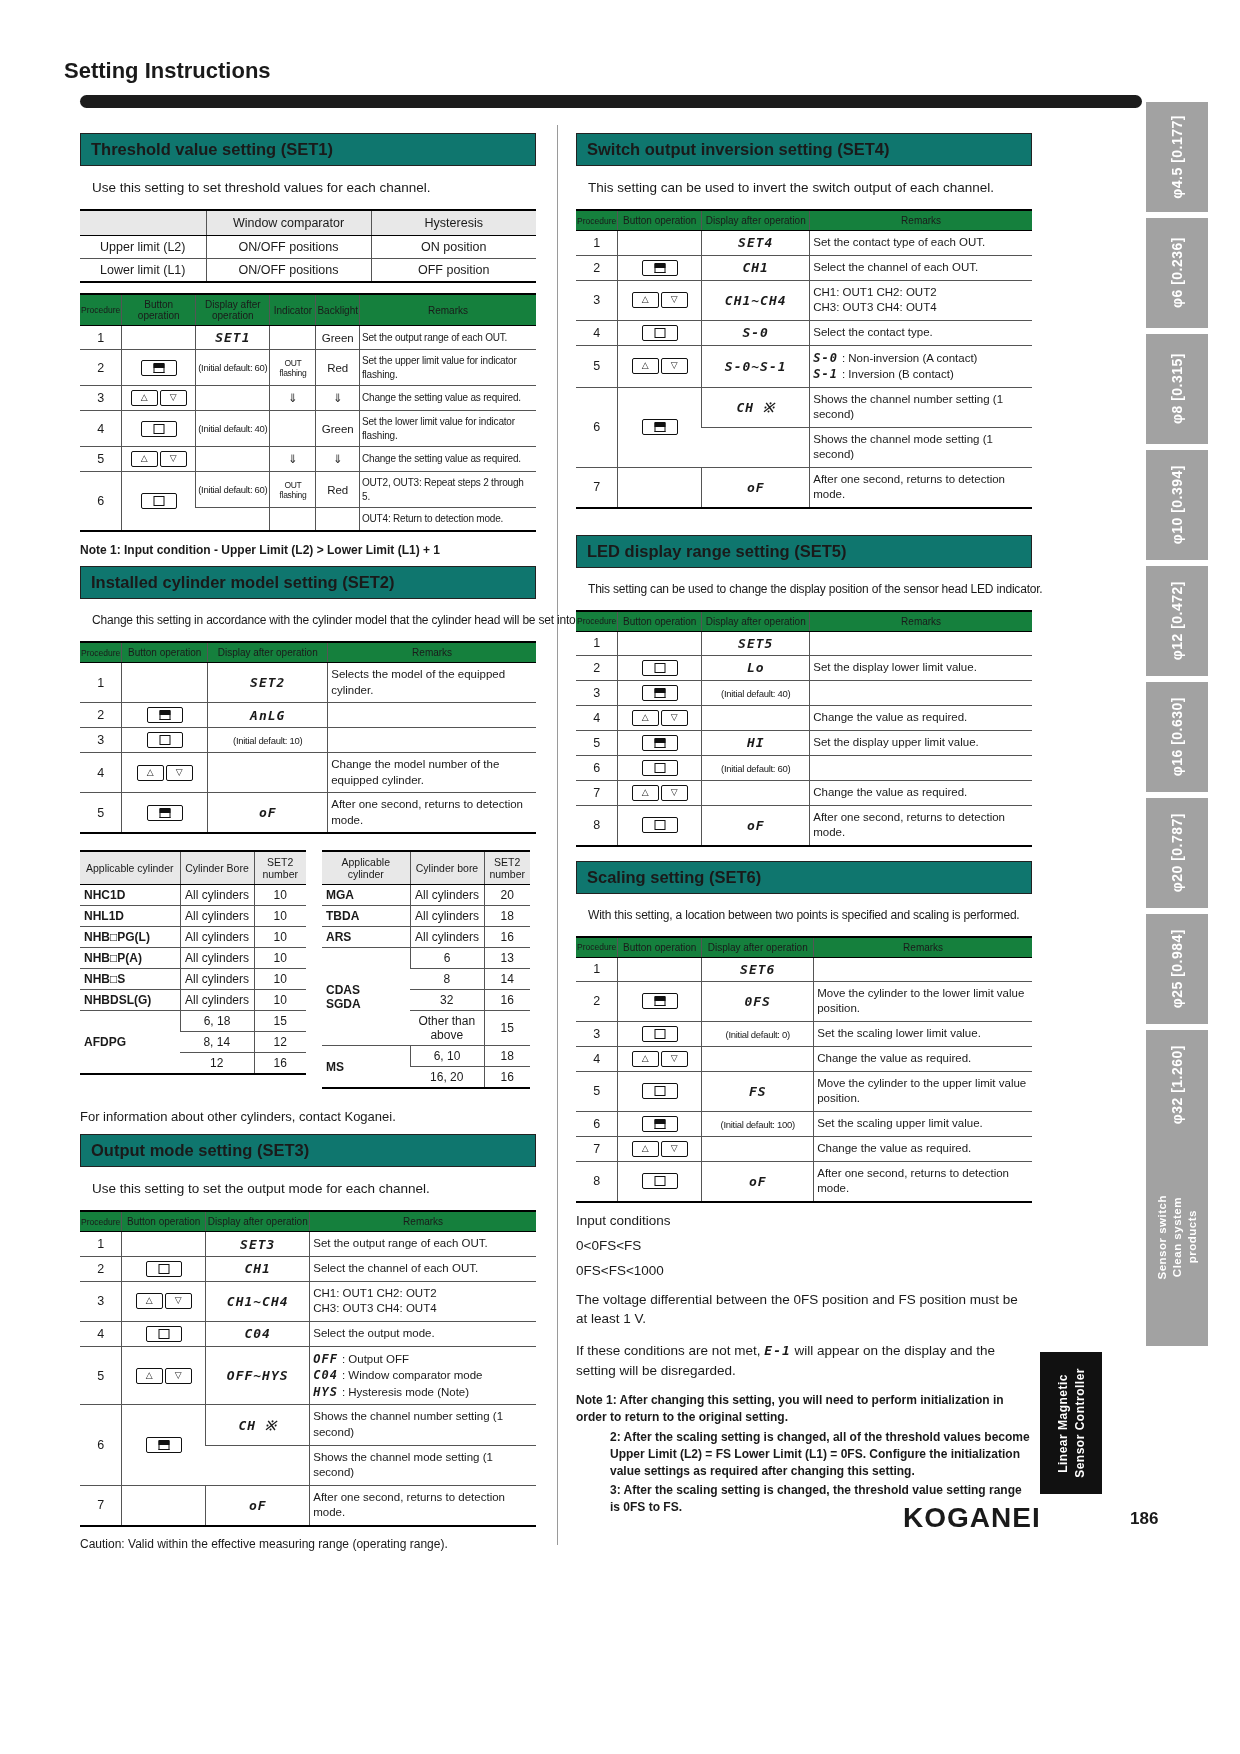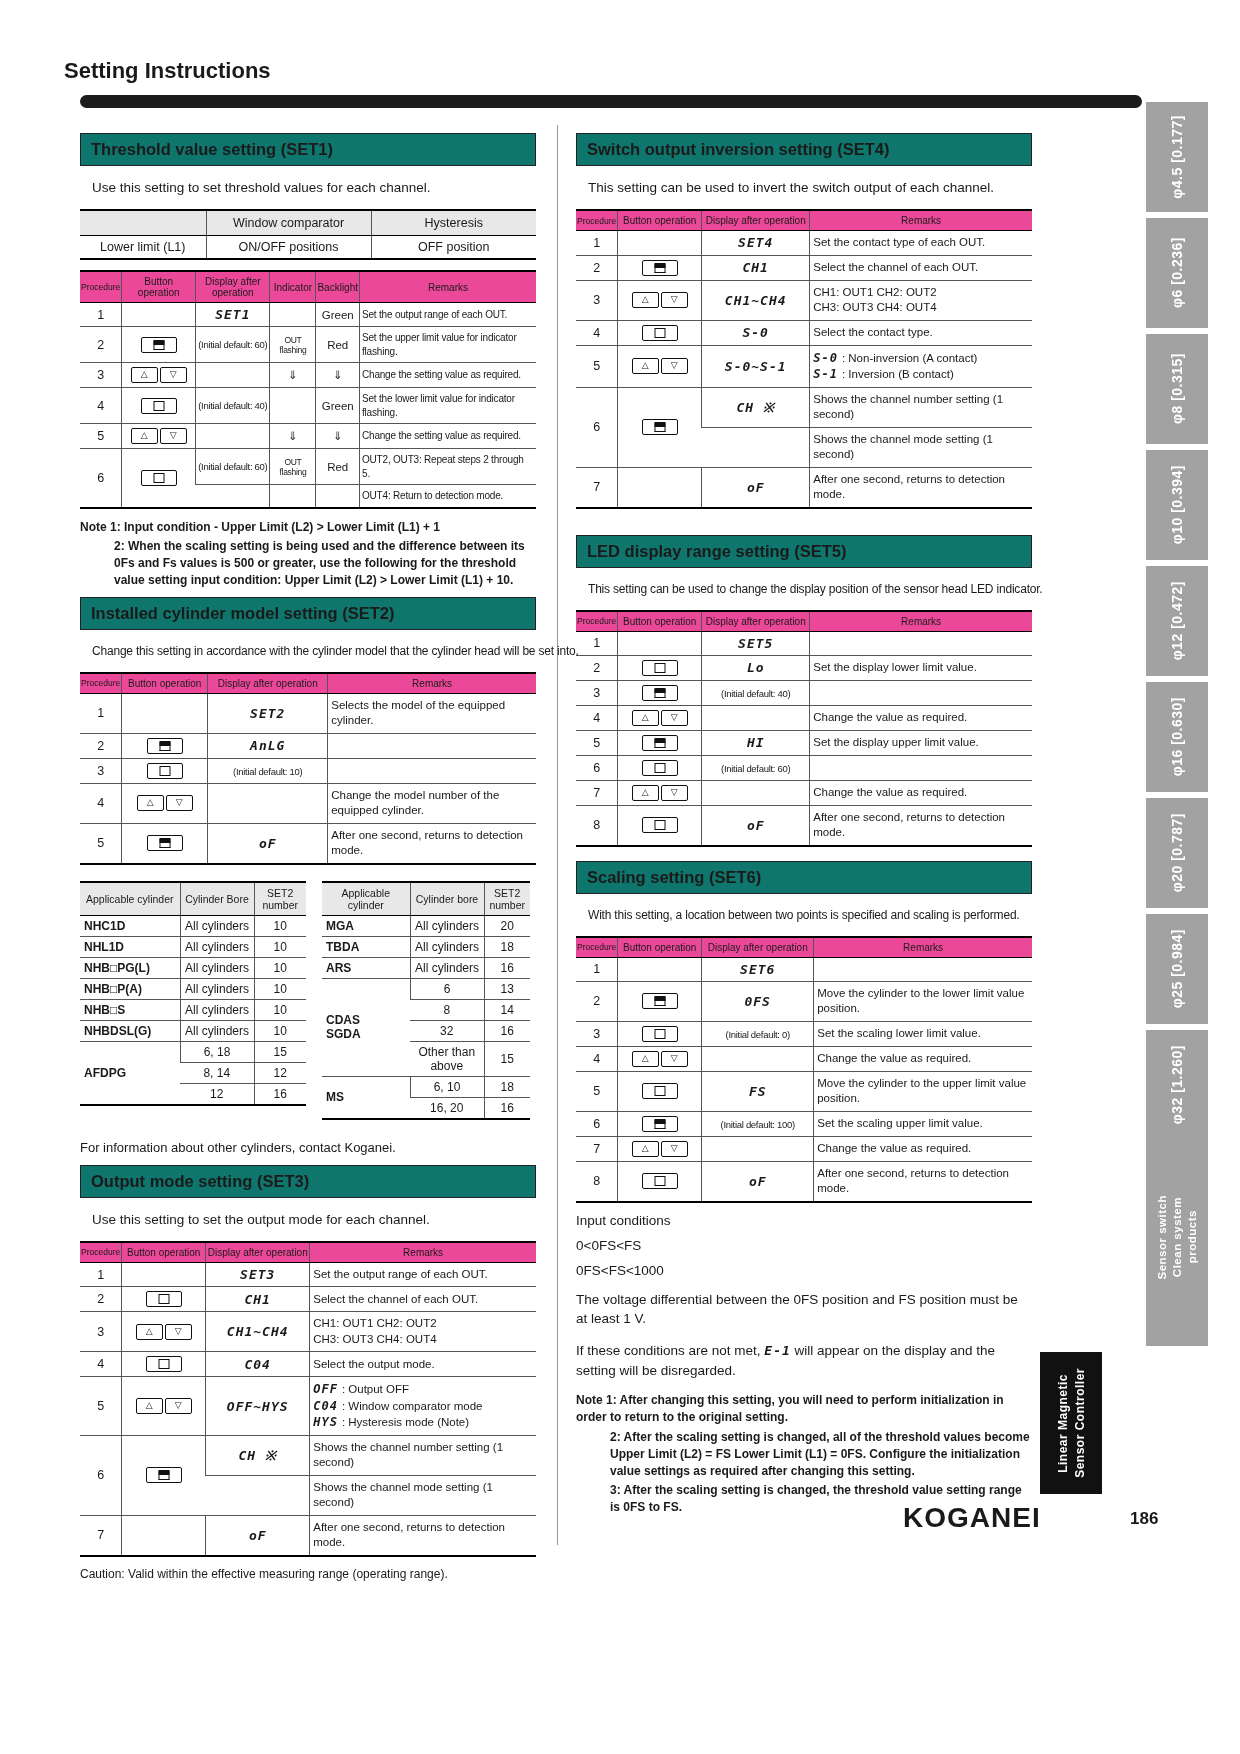--- a/index.html
+++ b/index.html
@@ -10,21 +10,21 @@
   .divider{position:absolute;left:557px;top:125px;width:1px;height:1420px;background:#9a9a9a;}
   .col{position:absolute;top:125px;width:456px;}
   .col-left{left:80px;}
   .col-right{left:576px;}
   .sec-head{border:1.5px solid #222;background:#0f766e;font-weight:bold;font-size:16.5px;
             padding:6px 10px;margin:8px 0 4px 0;}
   .intro{font-size:13.5px;margin:14px 12px;}
   .intro.cond{font-size:12px;letter-spacing:-0.2px;white-space:nowrap;}
   table{border-collapse:collapse;}
   .proc{width:100%;border-top:2px solid #000;border-bottom:2px solid #000;margin:6px 0 10px 0;}
-  .proc th{background:#ec4899;font-weight:normal;font-size:10px;padding:4px 1px;
+  .proc th{background:#15803d;font-weight:normal;font-size:10px;padding:4px 1px;
            border-bottom:1.5px solid #000;border-left:1px solid #555;text-align:center;}
   .proc th:first-child{border-left:none;font-size:8.5px;}
   .proc td{border-top:1px solid #555;border-left:1px solid #555;padding:4px 3px;
            font-size:11.5px;vertical-align:middle;}
   .proc td:first-child{border-left:none;text-align:center;font-size:12.5px;}
   .proc td.c{text-align:center;}
   .proc tr:first-child td{border-top:none;}
   .proc .rline{font-size:11.5px;line-height:1.35;text-align:left;}
   .wide td{padding:4px 2px;}
   .wide .rline{font-size:10px;letter-spacing:-0.2px;}
@@ -96,20 +96,25 @@
           </colgroup>
           <thead>
             <tr>
               <th></th>
               <th>Window comparator</th>
               <th>Hysteresis</th>
             </tr>
           </thead>
           <tbody>
             <tr>
+              <td>Upper limit (L2)</td>
+              <td>ON/OFF positions</td>
+              <td>ON position</td>
+            </tr>
+            <tr>
               <td>Lower limit (L1)</td>
               <td>ON/OFF positions</td>
               <td>OFF position</td>
             </tr>
           </tbody>
         </table>
       </div>
     <div id="t-set1">
         <table class="proc wide">
           <colgroup>
@@ -195,21 +200,20 @@
               <td class="c small"></td>
               <td class="c"></td>
               <td>
                 <div class="rline">OUT4: Return to detection mode.</div>
               </td>
             </tr>
           </tbody>
         </table>
       </div>
     <p class="note">Note 1: Input condition - Upper Limit (L2) &gt; Lower Limit (L1) + 1</p>
-    <p class="note ind">2: When the scaling setting is being used and the difference between its 0Fs and Fs values is 500 or greater, use the following for the threshold value setting input condition: Upper Limit (L2) &gt; Lower Limit (L1) + 10.</p>
 
     <div class="sec-head">
       <span>Installed cylinder model setting (SET2)</span>
     </div>
     <p class="intro cond">Change this setting in accordance with the cylinder model that the cylinder head will be set into.</p>
     <div id="t-set2">
         <table class="proc">
           <colgroup>
             <col style="width: 34px;">
             <col style="width: 86px;">

